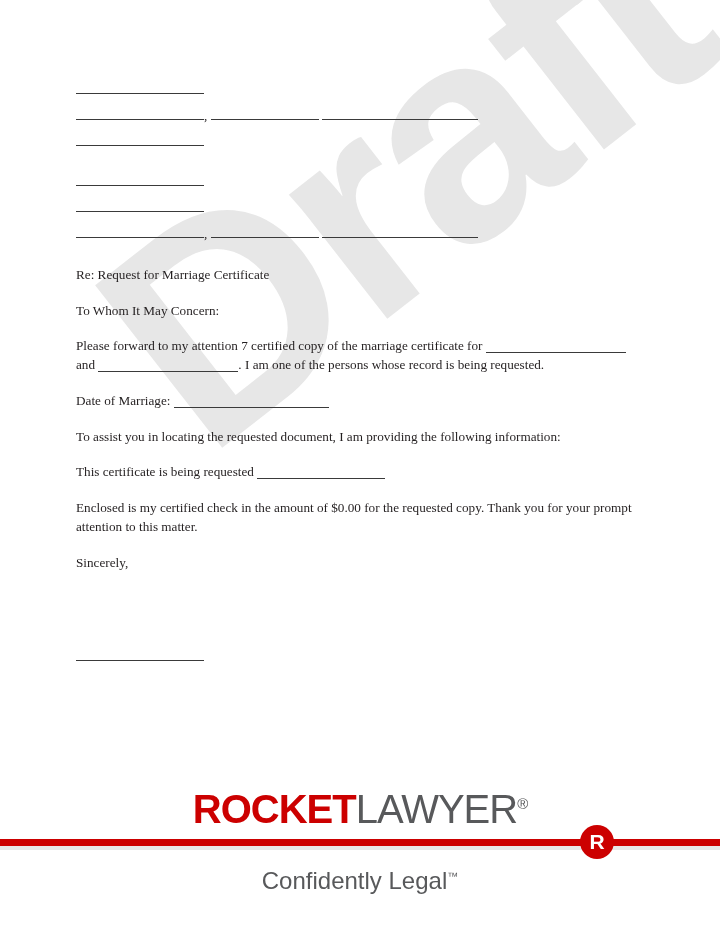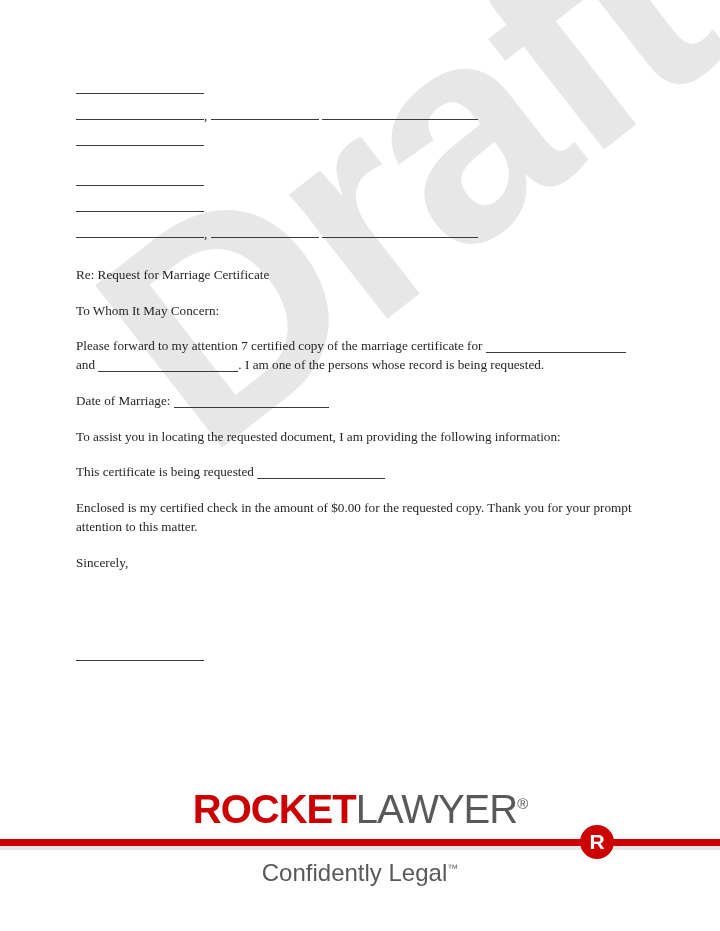--- a/index.html
+++ b/index.html
@@ -161,21 +161,21 @@
     color: #fff;
     font-family: "Liberation Sans", sans-serif;
     font-weight: bold;
     font-size: 21px;
     line-height: 34px;
     text-align: center;
   }
   .tagline {
     position: absolute;
     left: 0;
-    top: 78px;
+    top: 86px;
     width: 720px;
     text-align: center;
     font-family: "Liberation Sans", sans-serif;
     font-size: 24px;
     color: #58595b;
   }
   .tagline .tm {
     font-size: 11px;
     vertical-align: super;
   }

